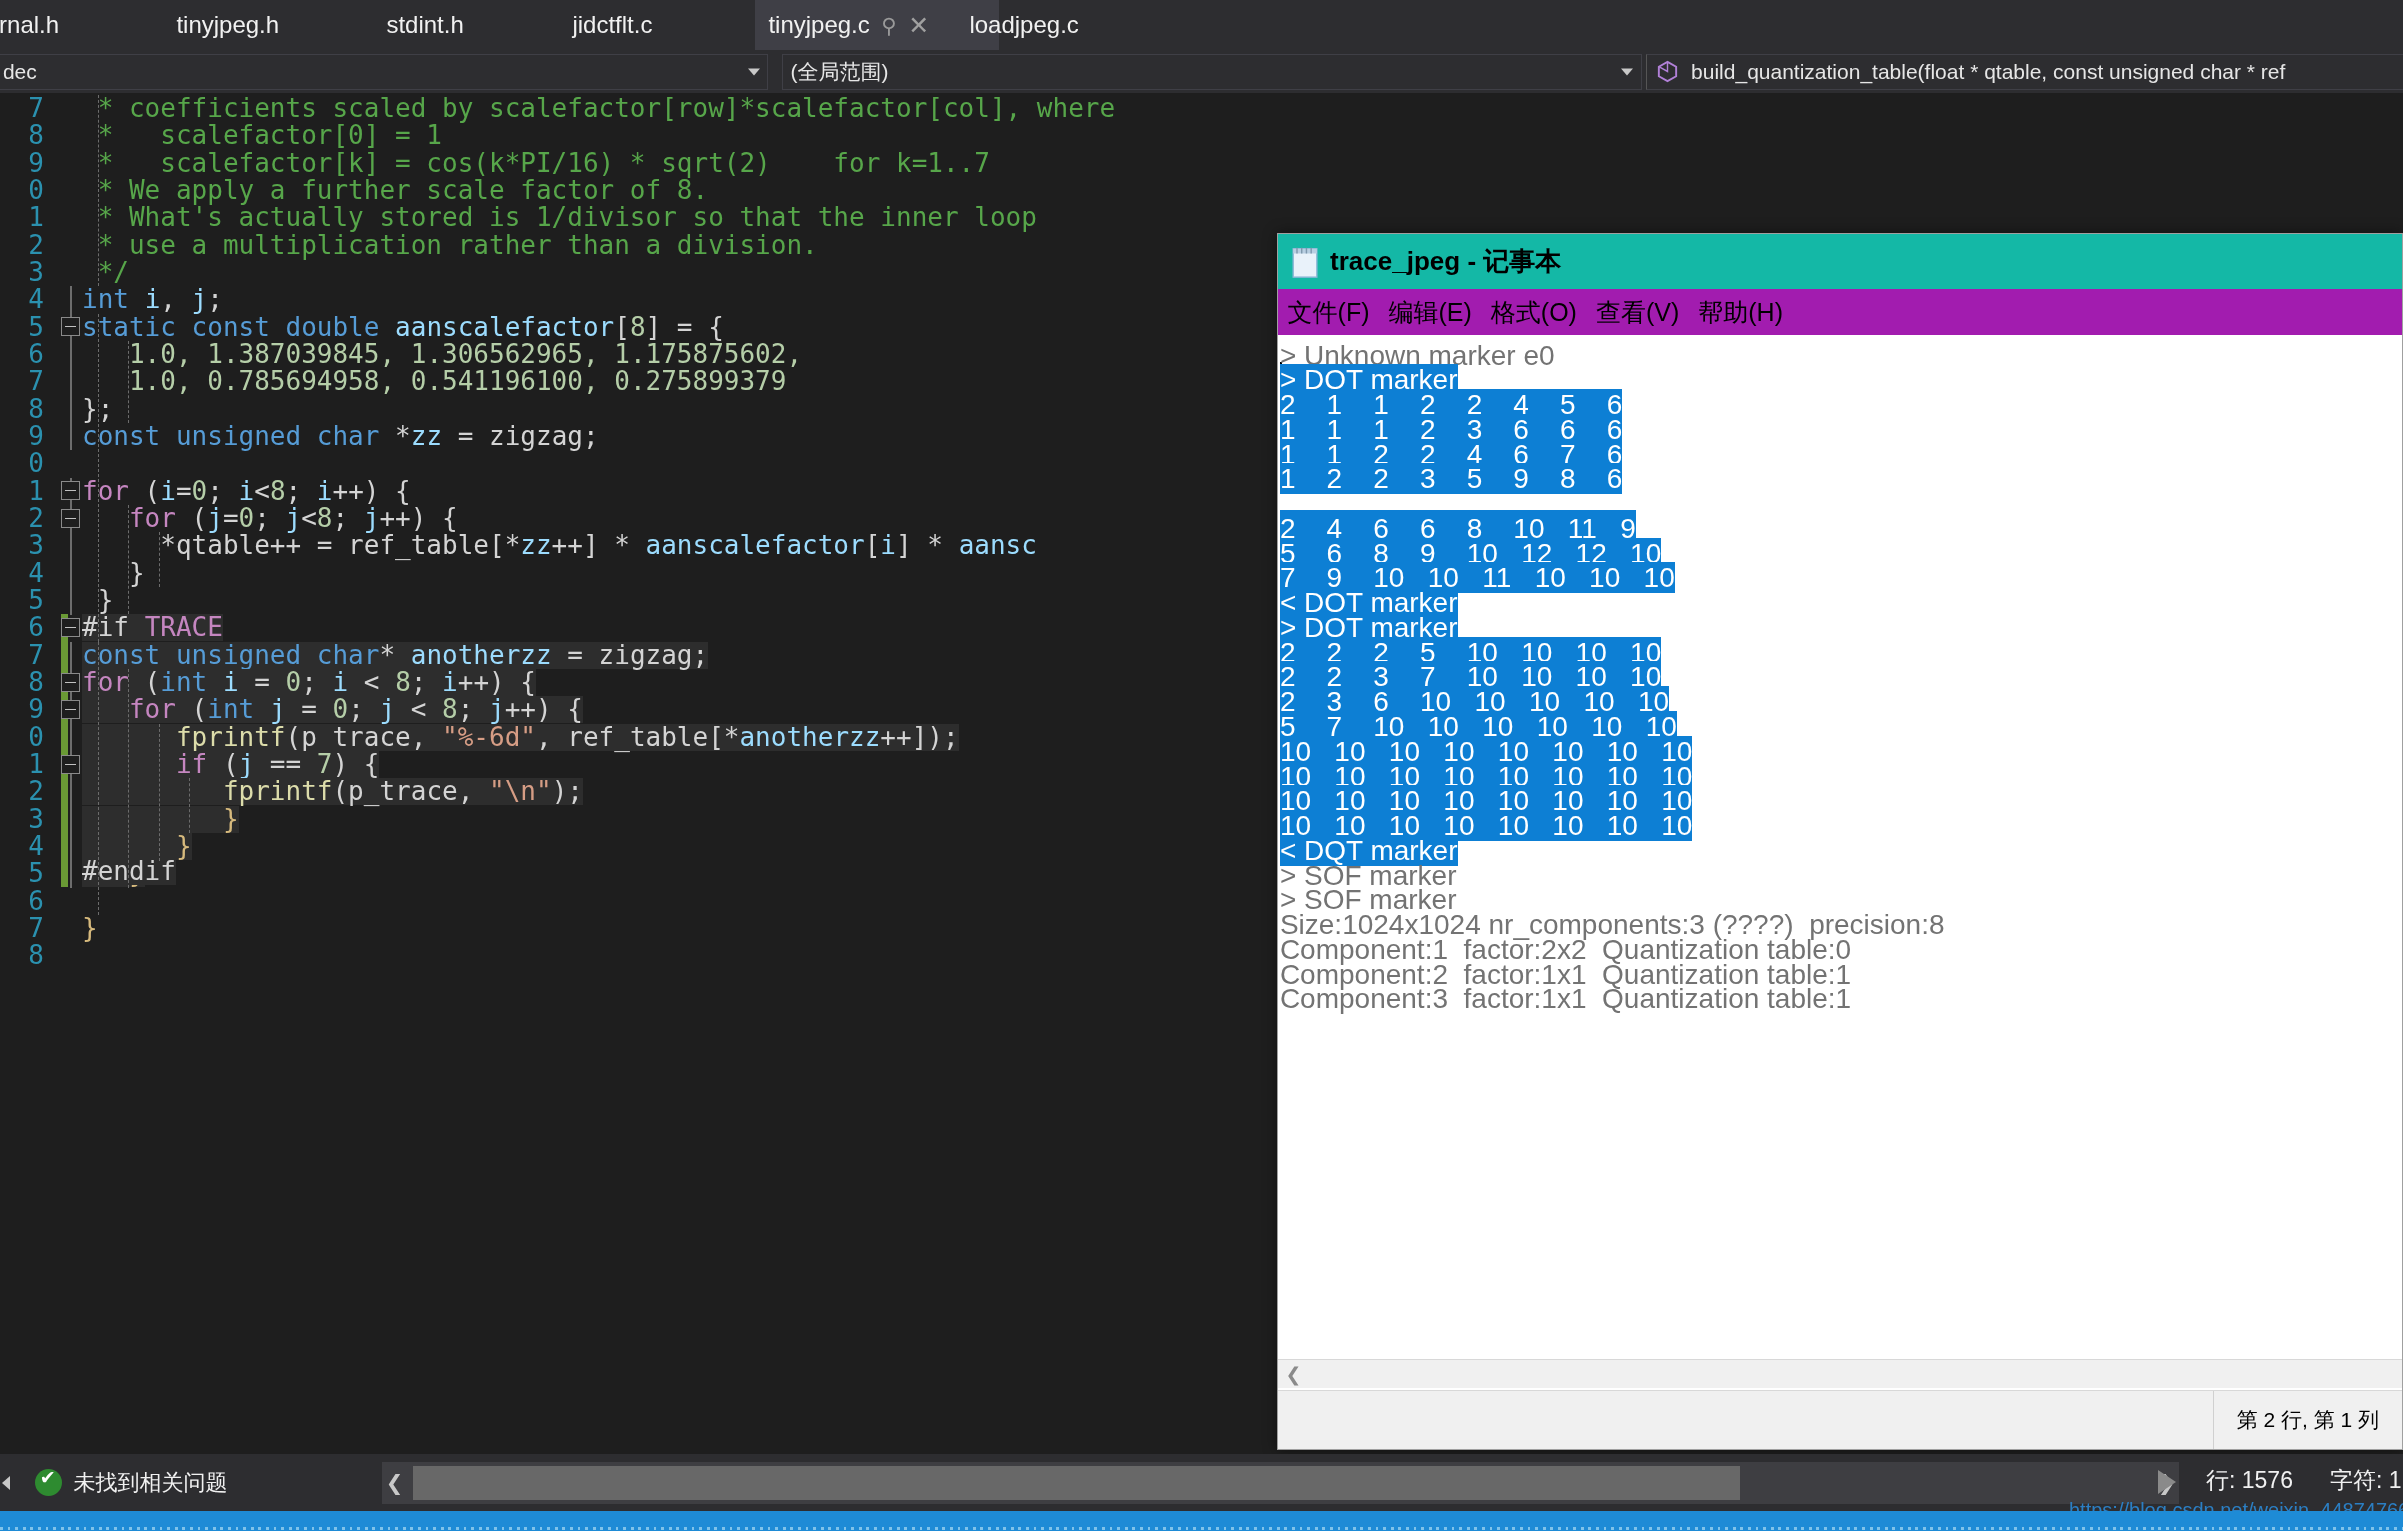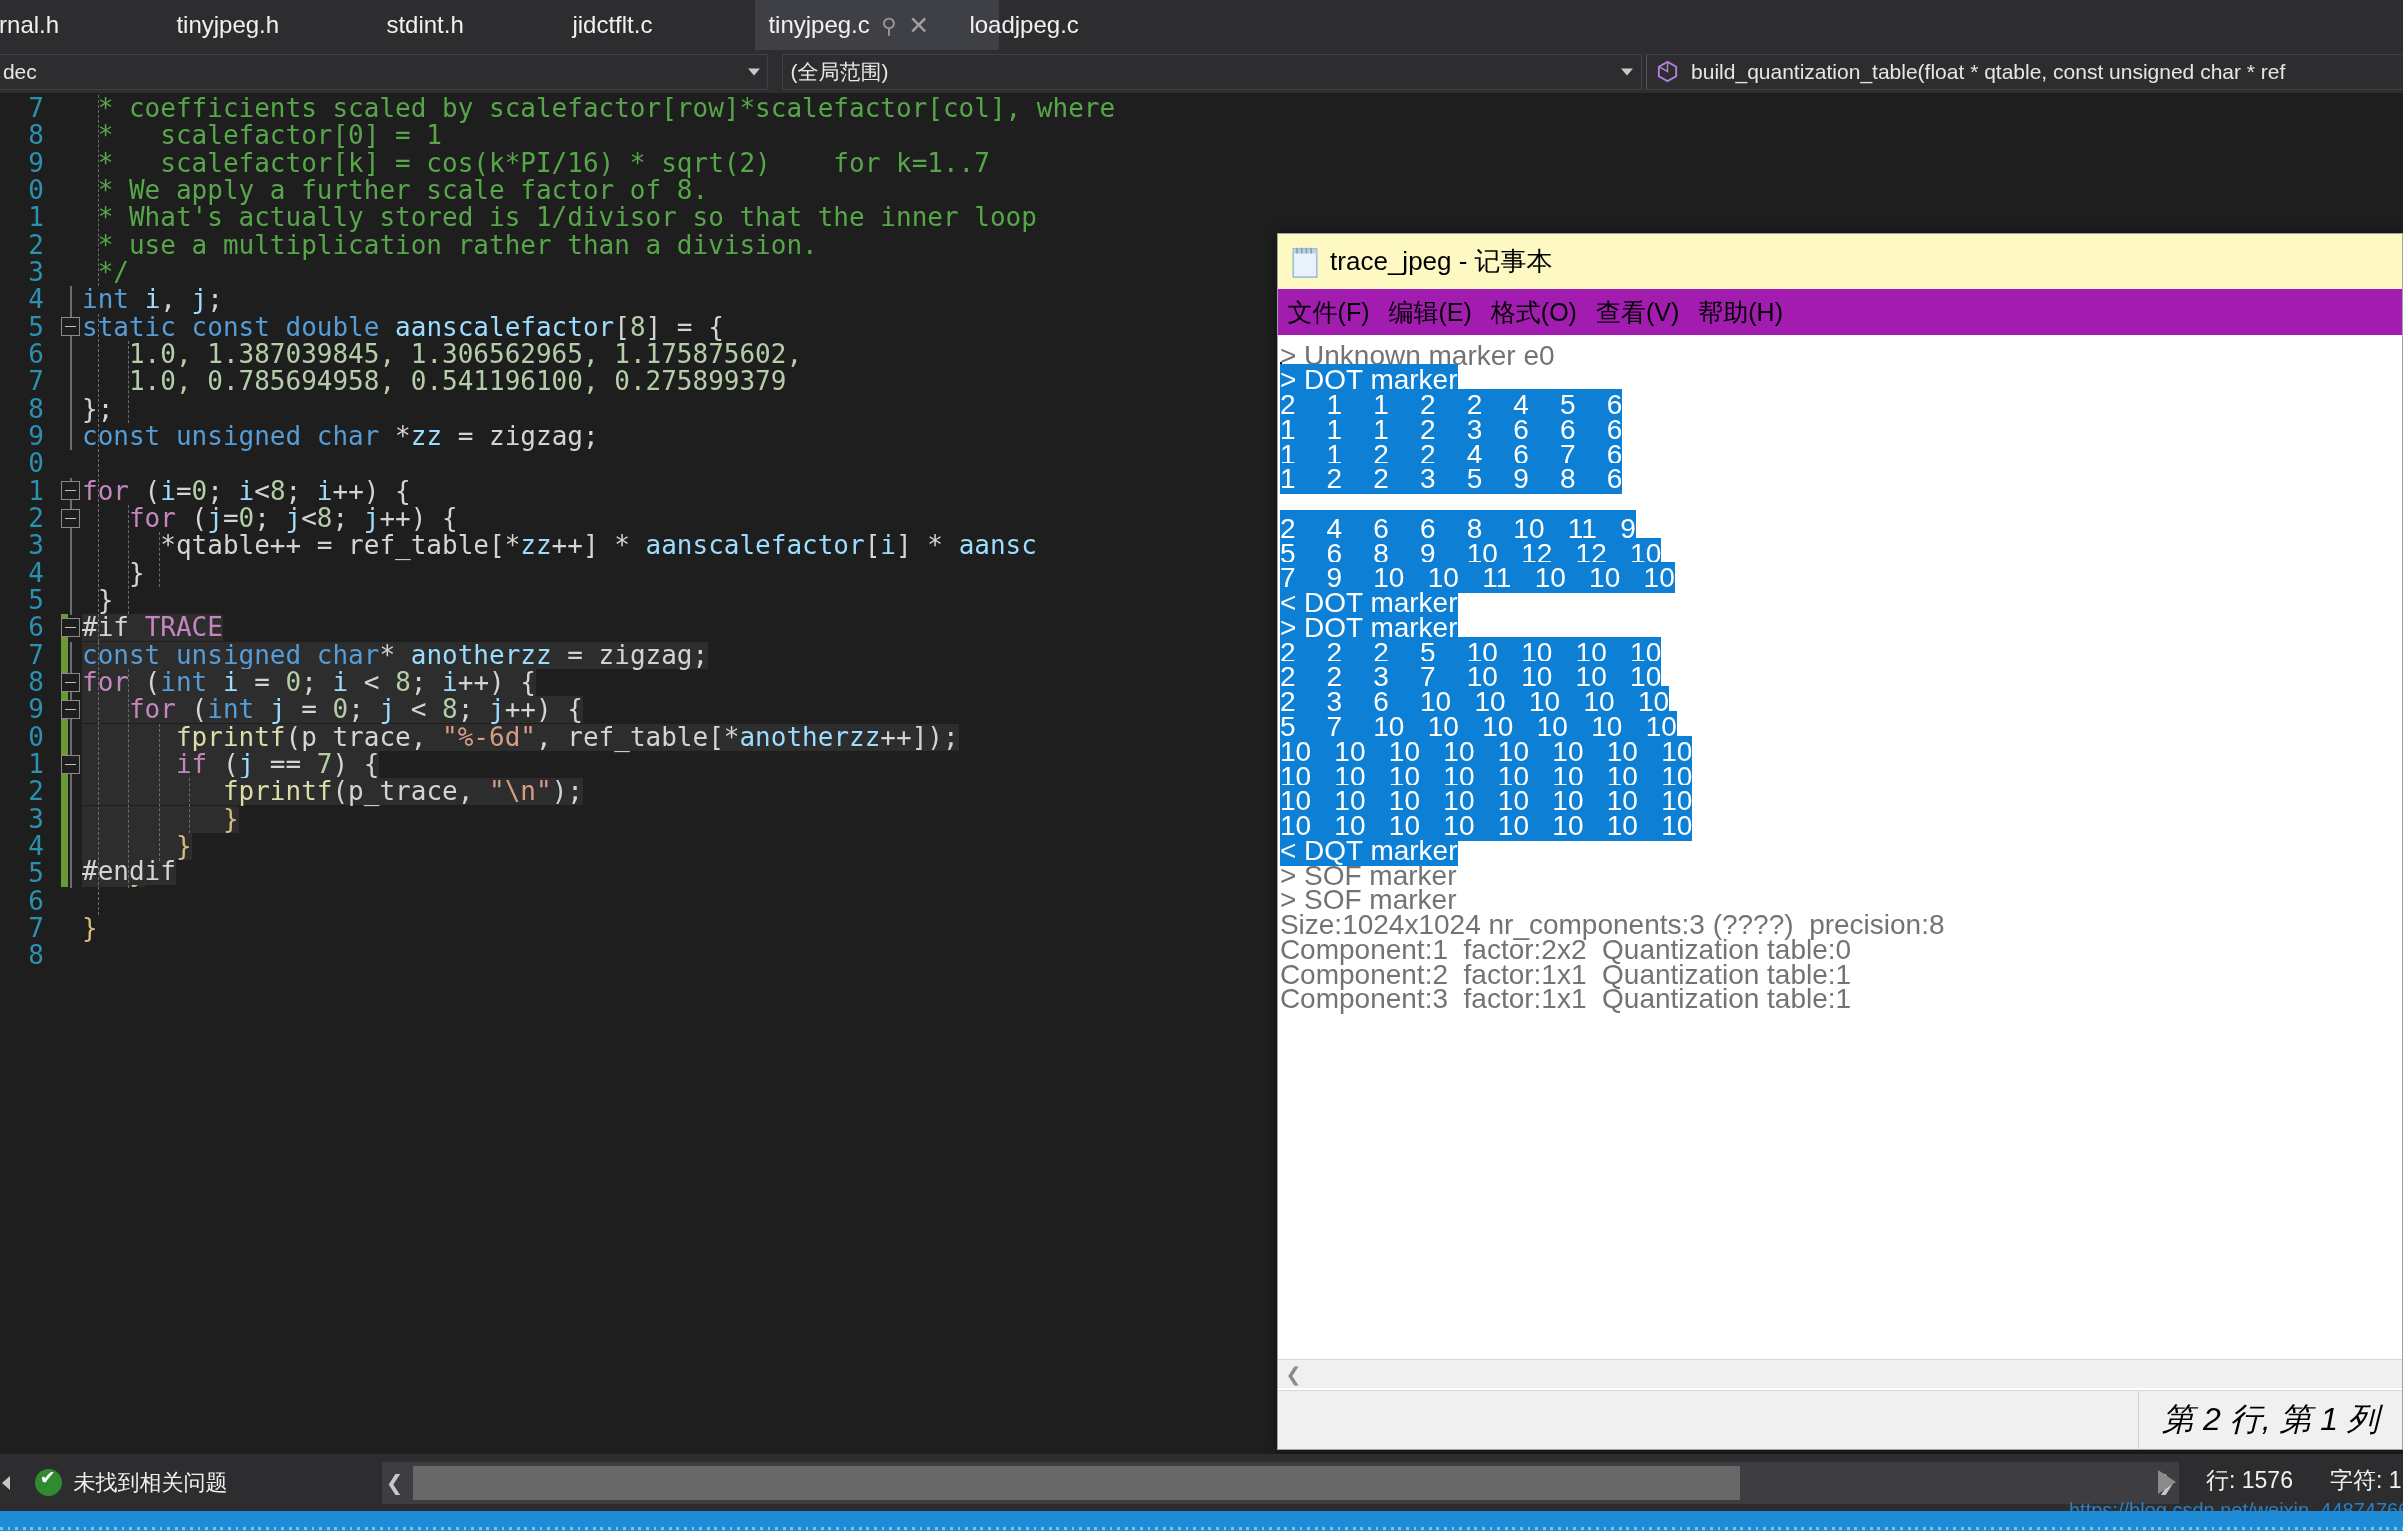--- a/index.html
+++ b/index.html
@@ -160,21 +160,22 @@
 
   
   .notepad {
     position: absolute; left: 1277px; top: 233px; width: 1126px; height: 1217px;
     background: #ffffff;
     border: 1px solid #a0a0a0;
     box-shadow: 0 0 13.4px rgba(0,0,0,.45);
   }
   .np-title {
     height: 55px; display: flex; align-items: center; padding-left: 11.5px;
-    background: #fef9c3;
+    background: #14b8a6;
+    font-weight: bold;
   }
   .np-icon { width: 31px; height: 34px; flex: none; position: relative; margin-right: 9.6px; }
   .np-title-text { font-size: 26px; color: #000; white-space: nowrap; }
   .np-menu {
     height: 46px; display: flex; align-items: center; padding-left: 9.6px;
     background: #a21caf; gap: 19px;
   }
   .np-menu span { font-size: 25px; color: #000; white-space: nowrap; }
   .np-body {
     position: absolute; left: 0; top: 101px; right: 0; bottom: 107px;
@@ -198,21 +199,21 @@
   }
   .np-hscroll .lt { color: #8a8a8a; font-size: 19px; margin-left: 7.6px; }
   .np-status {
     position: absolute; left: 0; right: 0; bottom: 0; height: 59px;
     background: #f0f0f0; border-top: 1px solid #d8d8d8;
     display: flex; align-items: center; justify-content: flex-end;
   }
   .np-status .cell {
     border-left: 1px solid #d0d0d0; height: 100%;
     display: flex; align-items: center; padding: 7px 23px;
-    font-size: 32px; color: #000; white-space: nowrap; font-style: italic;
+    font-size: 21px; color: #000; white-space: nowrap;
   }
 </style>
 </head>
 <body>
 
 <div id="root">
 
   <div class="tabstrip" id="tabstrip">
       <div class="tab" style="left: -53px; width: 182px;">
         <span>internal.h</span>

